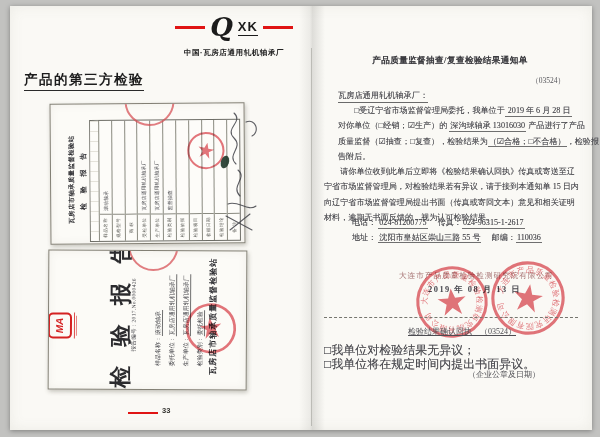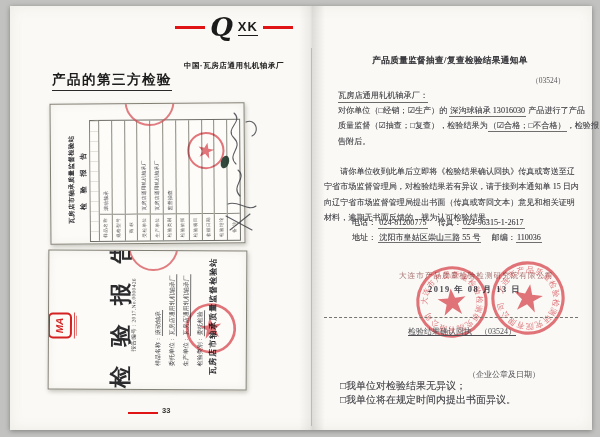--- a/index.html
+++ b/index.html
@@ -13,22 +13,22 @@
   .fold-line{left:311px;top:48px;width:1px;height:378px;background:rgba(140,140,132,.45);}
 
   
   .logo{left:168px;top:12px;width:132px;text-align:center;color:#1b1b1b;}
   .logo-row{display:flex;align-items:center;justify-content:center;gap:5px;height:30px;}
   .logo-bar{width:30px;height:3px;background:#e01414;}
   .logo-q{font-family:"DejaVu Serif",serif;font-style:italic;font-weight:bold;font-size:26px;line-height:26px;}
   .logo-xk{font-family:"Liberation Sans",sans-serif;font-weight:bold;font-size:13px;letter-spacing:1px;
            border-bottom:1.5px solid #1b1b1b;padding-bottom:1px;}
   .logo-co{font-family:"Liberation Sans",sans-serif;font-size:7.5px;font-weight:bold;letter-spacing:.6px;
-           color:#222;margin-top:19px;white-space:nowrap;}
-  .heading{left:52px;top:71px;font-family:"Liberation Sans",sans-serif;font-size:13.5px;font-weight:bold;
+           color:#222;margin-top:6px;white-space:nowrap;}
+  .heading{left:24px;top:71px;font-family:"Liberation Sans",sans-serif;font-size:13.5px;font-weight:bold;
            letter-spacing:1.5px;color:#1c1c1c;border-bottom:1.5px solid #2a2a2a;padding-bottom:1px;}
 
   .docbox{background:#fcfbf7;border:1px solid #827f74;overflow:hidden;
           box-shadow:1px 2px 4px rgba(70,65,50,.30), inset 0 0 8px rgba(100,95,80,.08);}
   .doc-upper{left:50px;top:103px;width:193px;height:139px;transform:rotate(-.4deg);}
   .doc-lower{left:48px;top:250px;width:197px;height:138px;transform:rotate(.3deg);}
   .r90{position:absolute;transform:rotate(-90deg);transform-origin:50% 50%;}
 
   .u-head{width:95px;height:22px;left:-20.5px;top:64px;text-align:center;color:#2f2f33;}
   .u-head .st{font-size:6.3px;font-weight:bold;letter-spacing:.5px;white-space:nowrap;}
@@ -78,21 +78,21 @@
   .para .p-line{line-height:15.3px;font-size:8.1px;}
   .r-para1{left:338px;top:103px;}
   .r-para2{left:324px;top:164px;}
   .r-contacts{left:352px;top:216px;}
   .r-contacts .p-line{line-height:14.5px;font-size:8.1px;}
   .u{border-bottom:1px solid #6f6f6f;padding:0 1px .5px;}
   .r-issuer{left:399px;top:271px;font-size:7.6px;letter-spacing:1px;color:#9b6262;opacity:.88;white-space:nowrap;}
   .r-date{left:428px;top:284px;font-size:8.4px;font-weight:bold;letter-spacing:1.5px;color:#47474e;white-space:nowrap;text-align:right;}
   .r-cutline{left:324px;top:317px;width:254px;border-top:1px dashed #76766f;}
   .r-receipt{left:408px;top:326px;font-size:8px;color:#4d4d52;white-space:nowrap;text-decoration:underline;}
-  .r-opt{left:340px;font-size:10px;white-space:nowrap;margin-top:37px;}
+  .r-opt{left:324px;font-size:12px;white-space:nowrap;}
   .r-seal{left:468px;top:369px;font-size:8px;color:#4d4d52;white-space:nowrap;}
 </style>
 </head>
 <body>
 
 <div class="abs paper"></div>
 <div class="abs fold"></div>
 <div class="abs fold-line"></div>
 
 <div class="abs logo">
@@ -200,20 +200,21 @@
 </div>
 
 <div class="abs pageno-line"></div>
 <div class="abs pageno">33</div>
 
 <div class="abs r-title rtext">产品质量监督抽查/复查检验结果通知单</div>
 <div class="abs r-code">（03524）</div>
 <div class="abs r-salut rtext">瓦房店通用轧机轴承厂：</div>
 
 <div class="abs para r-para1 rtext">
+    <div class="p-line"><span>　　□受辽宁省市场监督管理局委托，我单位于</span><span class="u"> 2019 年 6 月 28 日 </span></div>
     <div class="p-line"><span>对你单位（□经销；☑生产）的 </span><span class="u">深沟球轴承 13016030</span><span> 产品进行了产品</span></div>
     <div class="p-line"><span>质量监督（☑抽查；□复查），检验结果为</span><span class="u">（☑合格；□不合格）</span><span>，检验报</span></div>
     <div class="p-line"><span>告附后。</span></div>
   </div>
 <div class="abs para r-para2 rtext">
     <div class="p-line"><span>　　请你单位收到此单后立即将《检验结果确认回执》传真或寄送至辽</span></div>
     <div class="p-line"><span>宁省市场监督管理局，对检验结果若有异议，请于接到本通知单 15 日内</span></div>
     <div class="p-line"><span>向辽宁省市场监督管理局提出书面（传真或寄回文本）意见和相关证明</span></div>
     <div class="p-line"><span>材料，逾期无书面反馈的，视为认可检验结果。</span></div>
   </div>

